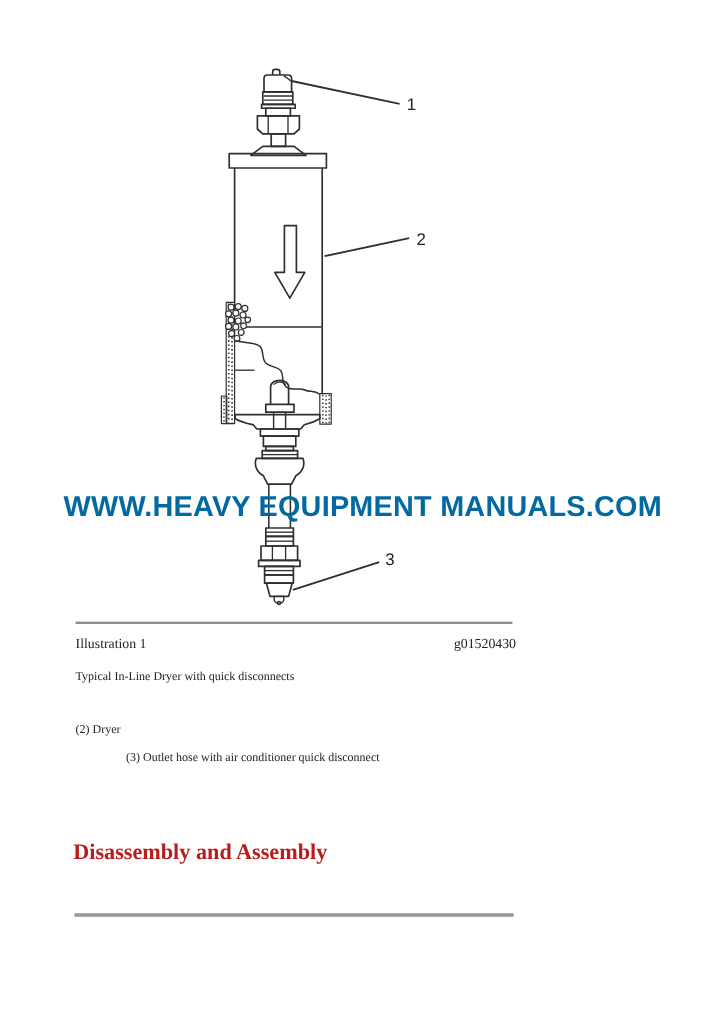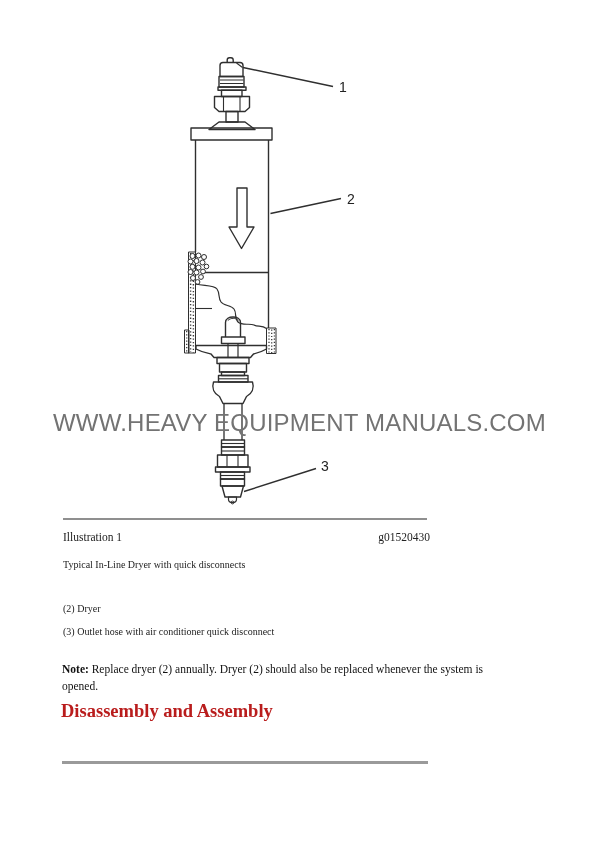--- a/index.html
+++ b/index.html
@@ -4,36 +4,36 @@
 <style>
   * { margin:0; padding:0; box-sizing:border-box; }
   body { background:#e8e8e8; font-family:"Liberation Serif", serif; }
   .page {
     position:relative; width:600px; height:849px; margin:0 auto;
     background:#ffffff; overflow:hidden; color:#1c1c1c;
   }
   .figure-svg { position:absolute; left:0; top:0; width:600px; height:520px; z-index:1; }
   .watermark {
     position:absolute; left:53px; top:409px; z-index:5;
-    font-family:"Liberation Sans", sans-serif; font-size:24px; font-weight:400;
-    letter-spacing:0.2px; white-space:nowrap; color:#737373;
+    font-family:"Liberation Sans", sans-serif; font-size:24px; font-weight:700;
+    letter-spacing:0.2px; white-space:nowrap; color:#0369a1;
   }
   .rule { position:absolute; background:#8f8f8f; z-index:2; }
   .rule-top { left:63px; top:518px; width:364px; height:2px; }
   .rule-bottom { left:62px; top:761px; width:366px; height:2.5px; background:#9a9a9a; }
   .meta-row {
     position:absolute; left:63px; top:531px; width:367px;
     display:flex; justify-content:space-between; align-items:baseline;
     font-size:11.5px; color:#222;
   }
   .caption-title { position:absolute; left:63px; top:559px; font-size:10px; color:#222; }
   .caption-item  { position:absolute; left:63px; font-size:10px; color:#222; }
   .item-0 { top:580px; }
   .item-1 { top:603px; }
-  .item-2 { top:626px; }
+  .item-2 { top:626px;margin-left:42px; }
   .note {
     position:absolute; left:62px; top:661px; width:452px;
     font-size:11.5px; line-height:17px; color:#111;
   }
   .note b { font-weight:700; }
   .section-heading {
     position:absolute; left:61px; top:701px;
     font-size:18.5px; font-weight:700; color:#b91c1c;
   }
   .callout-num {
@@ -148,19 +148,18 @@
 
   <div class="meta-row">
     <span>Illustration 1</span>
     <span>g01520430</span>
   </div>
 
   <div class="caption-title">Typical In-Line Dryer with quick disconnects</div>
   <div class="caption-item item-1">(2) Dryer</div>
   <div class="caption-item item-2">(3) Outlet hose with air conditioner quick disconnect</div>
 
-  <p class="note"><b>Note:</b> <span>Replace dryer (2) annually. Dryer (2) should also be replaced whenever the system is opened.</span></p>
 
   <h2 class="section-heading">Disassembly and Assembly</h2>
 
   <div class="rule rule-bottom"></div>
 
 </div>
 
 </body></html>

